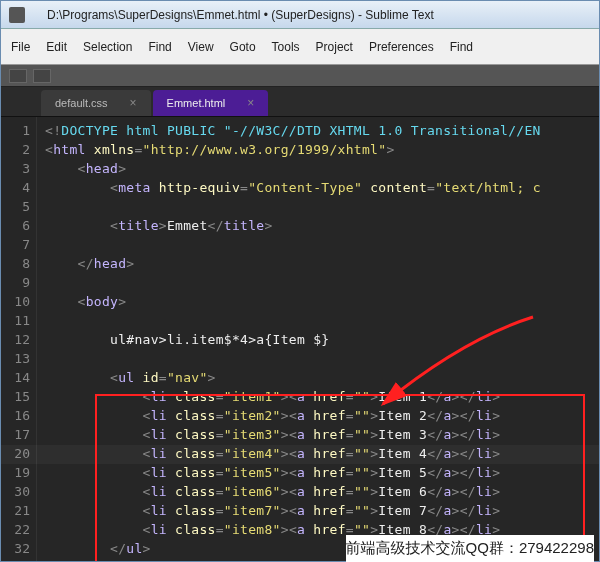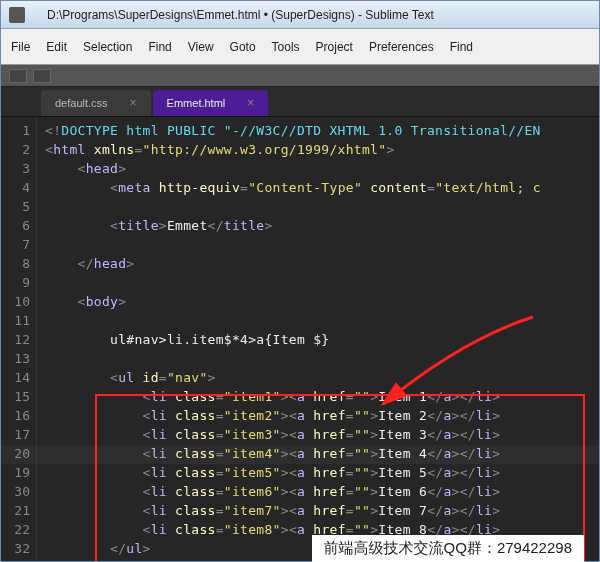--- a/index.html
+++ b/index.html
@@ -20,21 +20,21 @@
 .gut { width:36px; background:#262626; color:#888; font-size:13px; text-align:right; padding:4px 6px 0 0; line-height:19px; border-right:1px solid #333; }
 .code { flex:1; padding:4px 0 0 8px; color:#eee; white-space:pre; line-height:19px; font-size:13px; letter-spacing:0.3px; position:relative; }
 .code .ln { height:19px; }
 .box { position:absolute; left:94px; top:277px; width:490px; height:188px; border:2px solid #ff2020; pointer-events:none; }
 .arrow { position:absolute; left:362px; top:192px; }
 .t { color:#c4b5fd; }
 .a { color:#fef9c3; }
 .s { color:#e6db74; }
 .k { color:#66d9ef; }
 .p { color:#888; }
-.footer { position:absolute; bottom:0; right:16px; font-family:'Microsoft YaHei',sans-serif; font-size:15px; color:#222; background:#fff; padding:4px 12px; font-weight:500; }
+.footer { position:absolute; bottom:0; right:6px; font-family:'Microsoft YaHei',sans-serif; font-size:15px; color:#222; background:#fff; padding:4px 0; font-weight:500; }
 .hl { position:absolute; left:0; top:328px; width:100%; height:19px; background:rgba(255,255,255,0.04); }
 </style>
 </head>
 <body>
 
 <div class="wnd">
  <div class="title">
    <span class="ic"></span>
    <span class="tx">D:\Programs\SuperDesigns\Emmet.html • (SuperDesigns) - Sublime Text</span>
  </div>

